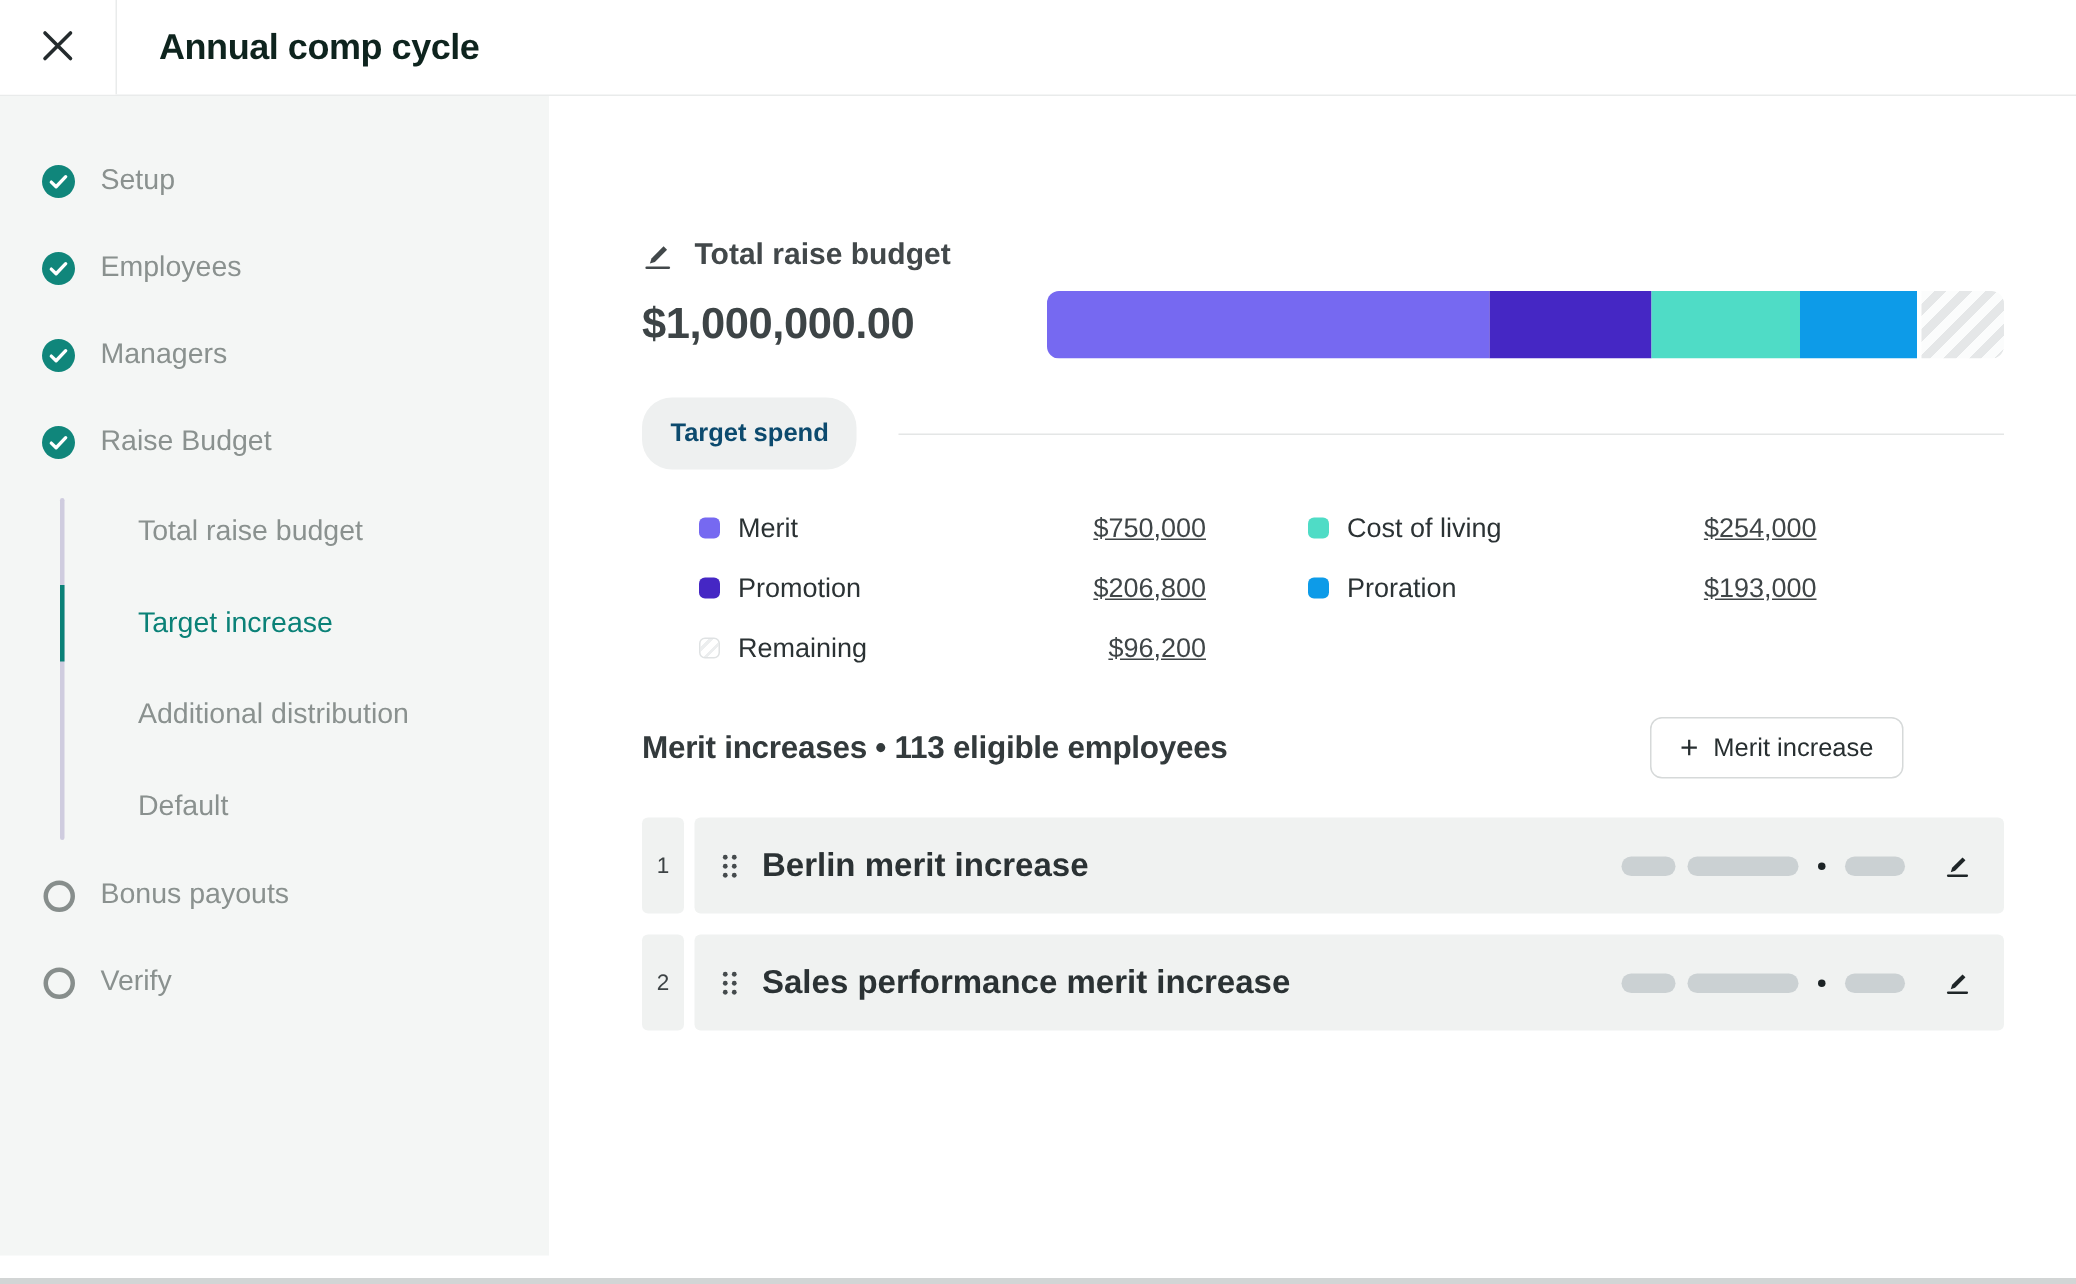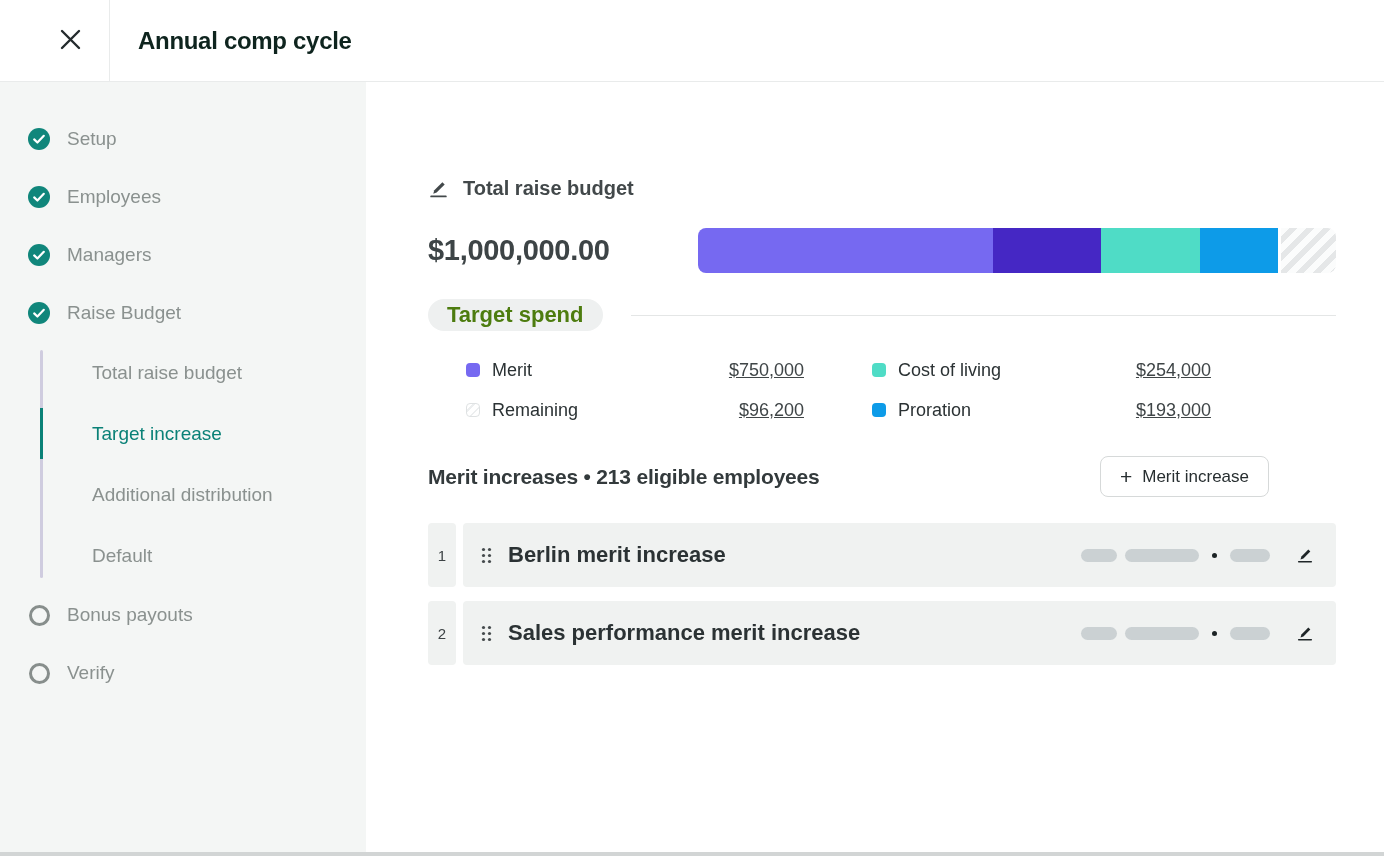--- a/index.html
+++ b/index.html
@@ -1,20 +1,20 @@
 <!DOCTYPE html>
 <html><head>
 <meta charset="utf-8">
 <style>
   * { margin:0; padding:0; box-sizing:border-box; }
   html,body { width:1384px; height:856px; overflow:hidden; background:#fff;
     font-family:"Liberation Sans","DejaVu Sans",sans-serif; color:#2b3234; }
 
   
-  .topbar { height:82px; display:flex; align-items:stretch; border-bottom:1px solid #e9ebeb; background:#fff;padding-left:32px; }
+  .topbar { height:64px; display:flex; align-items:stretch; border-bottom:1px solid #e9ebeb; background:#fff; }
   .close-btn { width:78px; display:flex; align-items:center; justify-content:center;
     border-right:1px solid #e9ebeb; cursor:pointer; background:#fff; border-top:none; border-left:none; border-bottom:none; }
   .app-title { display:flex; align-items:center; padding-left:28px; font-size:24px; font-weight:700;
     color:#0e241e; letter-spacing:-0.3px; }
 
   
   .body-row { display:flex; height:773px; }
 
   
   .sidebar { width:366px; background:#f4f6f5; padding-top:28px; flex-shrink:0; }
@@ -31,30 +31,30 @@
   .substep.active .step-label { color:#0a8177; font-weight:500; }
 
   
   .main { flex:1; padding:49px 48px 0 62px; background:#fff; }
   h1.page-title { font-size:30px; font-weight:700; color:#0d241d; letter-spacing:-0.4px; line-height:36px; }
 
   .section-row { display:flex; align-items:center; margin-top:46px; }
   .section-row .edit-icon { margin-right:14px; }
   .section-label { font-size:20px; font-weight:600; color:#42484a; }
 
-  .budget-row { display:flex; align-items:center; margin-top:28px; }
+  .budget-row { display:flex; align-items:center; margin-top:12px; }
   .budget-amount { flex:0 0 270px; font-size:29px; font-weight:700; color:#3d4446; letter-spacing:-0.3px; }
   .budget-bar { flex:1; height:45px; border-radius:8px; overflow:hidden; display:flex; }
   .budget-bar .seg { height:100%; }
   .seg.hatched { margin-left:3px; border-radius:0 8px 8px 0;
     background:repeating-linear-gradient(135deg,#fbfcfc 0px,#fbfcfc 6px,#e5e7e8 6px,#e5e7e8 12px); }
 
   .tab-row { display:flex; align-items:center; margin-top:26px; }
-  .tab-pill { background:#eef0f0; border-radius:20px; padding:3px 19px; font-size:22px; font-weight:600;
-    color:#4d7c0f; cursor:pointer; }
+  .tab-pill { background:#eef0f0; border-radius:20px; padding:14px 19px; font-size:17px; font-weight:600;
+    color:#0c4a6e; cursor:pointer; }
   .tab-rule { flex:1; height:1px; background:#e4e6e6; margin-left:28px; }
 
   .legend { margin-top:19px; padding-left:38px; display:grid; grid-template-columns:338px 339px; column-gap:68px; }
   .legend-col { display:flex; flex-direction:column; }
   .legend-item { display:flex; align-items:center; height:40px; }
   .swatch { width:14px; height:14px; border-radius:4px; margin-right:12px; flex-shrink:0; }
   .swatch.hatched { border:1px solid #dfe2e3;
     background:repeating-linear-gradient(135deg,#ffffff 0px,#ffffff 4px,#eceeef 4px,#eceeef 6px); }
   .legend-name { flex:1; font-size:18px; font-weight:500; color:#2b3234; }
   .legend-value { font-size:18px; font-weight:500; color:#3f4547;text-decoration:underline; }
@@ -196,41 +196,46 @@
     </div>
 
     <div class="legend">
       <div class="legend-col">
         <div class="legend-item">
           <span class="swatch" style="background: rgb(118, 105, 241);"></span>
           <span class="legend-name">Merit</span>
           <span class="legend-value">$750,000</span>
         </div>
         <div class="legend-item">
+          <span class="swatch" style="background: rgb(69, 39, 196);"></span>
+          <span class="legend-name">Promotion</span>
+          <span class="legend-value">$206,800</span>
+        </div>
+        <div class="legend-item">
           <span class="swatch hatched"></span>
           <span class="legend-name">Remaining</span>
           <span class="legend-value">$96,200</span>
         </div>
       </div>
       <div class="legend-col">
         <div class="legend-item">
           <span class="swatch" style="background: rgb(79, 220, 198);"></span>
           <span class="legend-name">Cost of living</span>
           <span class="legend-value">$254,000</span>
         </div>
         <div class="legend-item">
           <span class="swatch" style="background: rgb(13, 155, 232);"></span>
           <span class="legend-name">Proration</span>
           <span class="legend-value">$193,000</span>
         </div>
       </div>
     </div>
 
     <div class="merit-header">
-      <div class="merit-title">Merit increases • 213 eligible employees</div>
+      <div class="merit-title">Merit increases • 113 eligible employees</div>
       <button class="add-btn">
         <span class="plus">+</span>
         <span>Merit increase</span>
       </button>
     </div>
 
     <div class="rows">
 
       <div class="merit-row">
         <div class="row-index">1</div>

